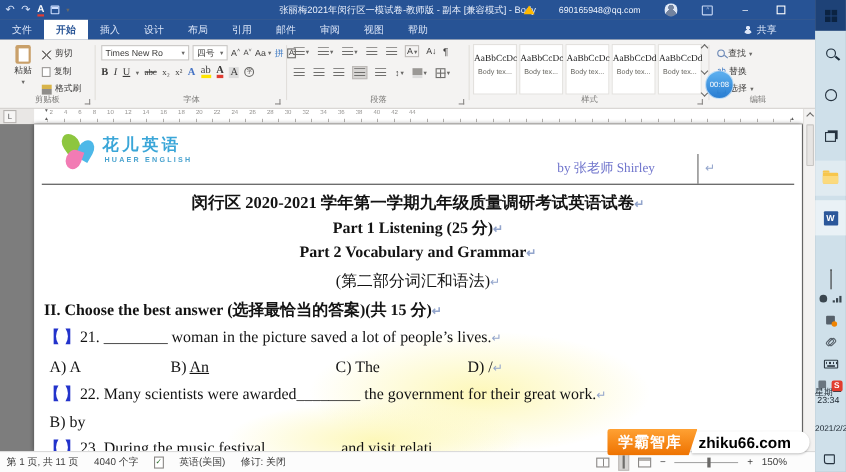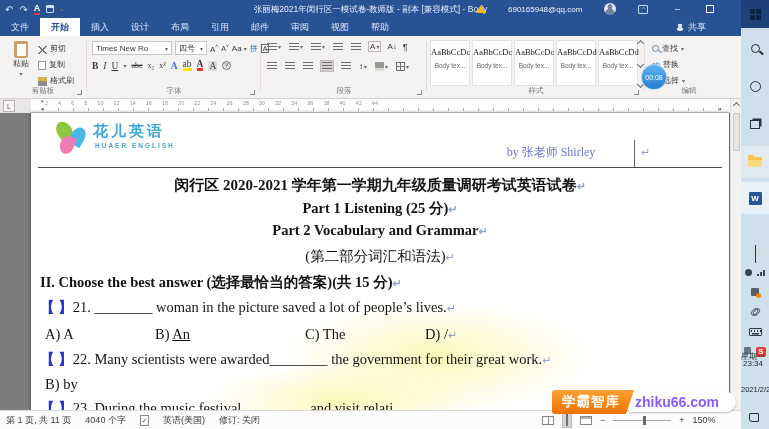--- a/index.html
+++ b/index.html
@@ -153,21 +153,21 @@
   .linkico2{margin-left:-3px}
   .kbico{width:13px;height:8px;border:1px solid #2d3842;border-radius:1px;background:repeating-linear-gradient(90deg,#2d3842 0 1px,transparent 1px 3px) 1px 1px/11px 2px no-repeat,linear-gradient(#2d3842 0 0) center bottom 1px/7px 1.5px no-repeat;display:inline-block}
   .grayico{width:7px;height:7px;background:#6a7680;border-radius:1px;display:inline-block}
   .sogou{width:10px;height:10px;background:#e23c2e;border-radius:2px;color:#fff;font-size:7.5px;font-weight:bold;line-height:10px;display:inline-block}
   .clock{position:absolute;left:0;width:24px;text-align:center;font-size:8px;color:#16202a;line-height:12px}
   .notif{position:absolute;left:8px;top:413px;width:10px;height:9px;border:1px solid #25323f;border-radius:1px 1px 1px 3px}
 
   
   .watermark{position:absolute;left:552px;top:391px;height:22px;display:flex;align-items:center;z-index:60}
   .wm-badge{background:linear-gradient(180deg,#ffa133,#ee7200);color:#fff;font-weight:bold;font-size:13.5px;padding:3px 14px 3px 10px;border-radius:3px 0 0 3px;clip-path:polygon(0 0,100% 0,calc(100% - 8px) 100%,0 100%);letter-spacing:1px;white-space:nowrap}
-  .wm-site{background:#fff;color:#8b5cf6;font-weight:bold;font-size:14px;padding:2px 17px 2px 6px;border-radius:0 11px 11px 0;margin-left:-5px;box-shadow:0 1px 2px rgba(0,0,0,.25);white-space:nowrap}
+  .wm-site{background:#fff;color:#000000;font-weight:bold;font-size:14px;padding:2px 17px 2px 6px;border-radius:0 11px 11px 0;margin-left:-5px;box-shadow:0 1px 2px rgba(0,0,0,.25);white-space:nowrap}
 </style>
 </head>
 <body>
 
 <div id="app">
 
   <div class="titlebar">
     <div class="qat">
       <span>↶</span>
       <span>↷</span>

